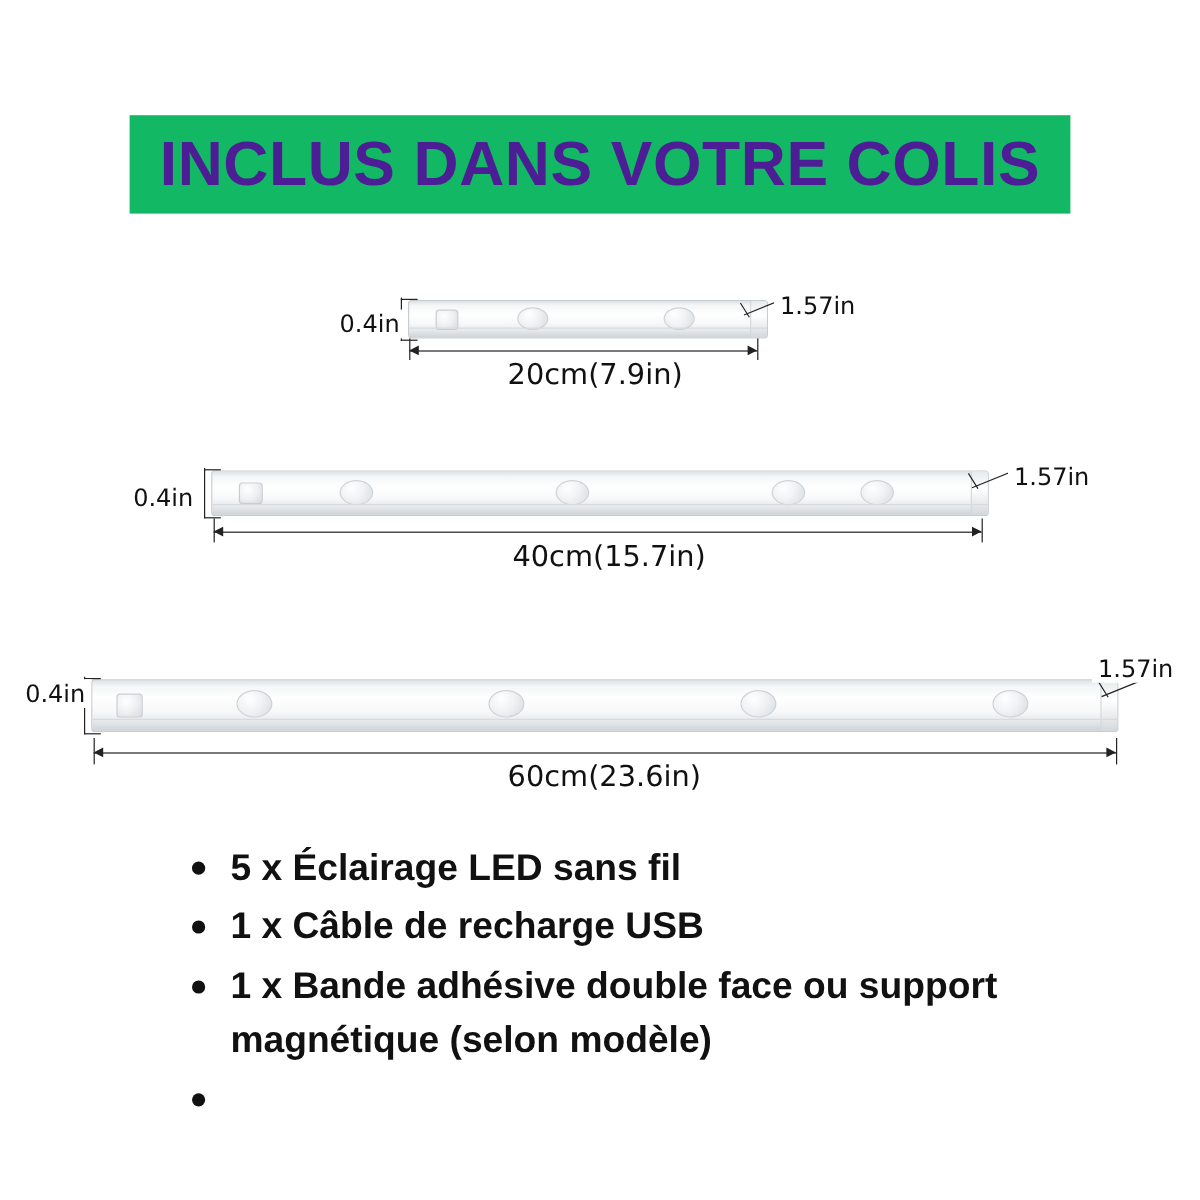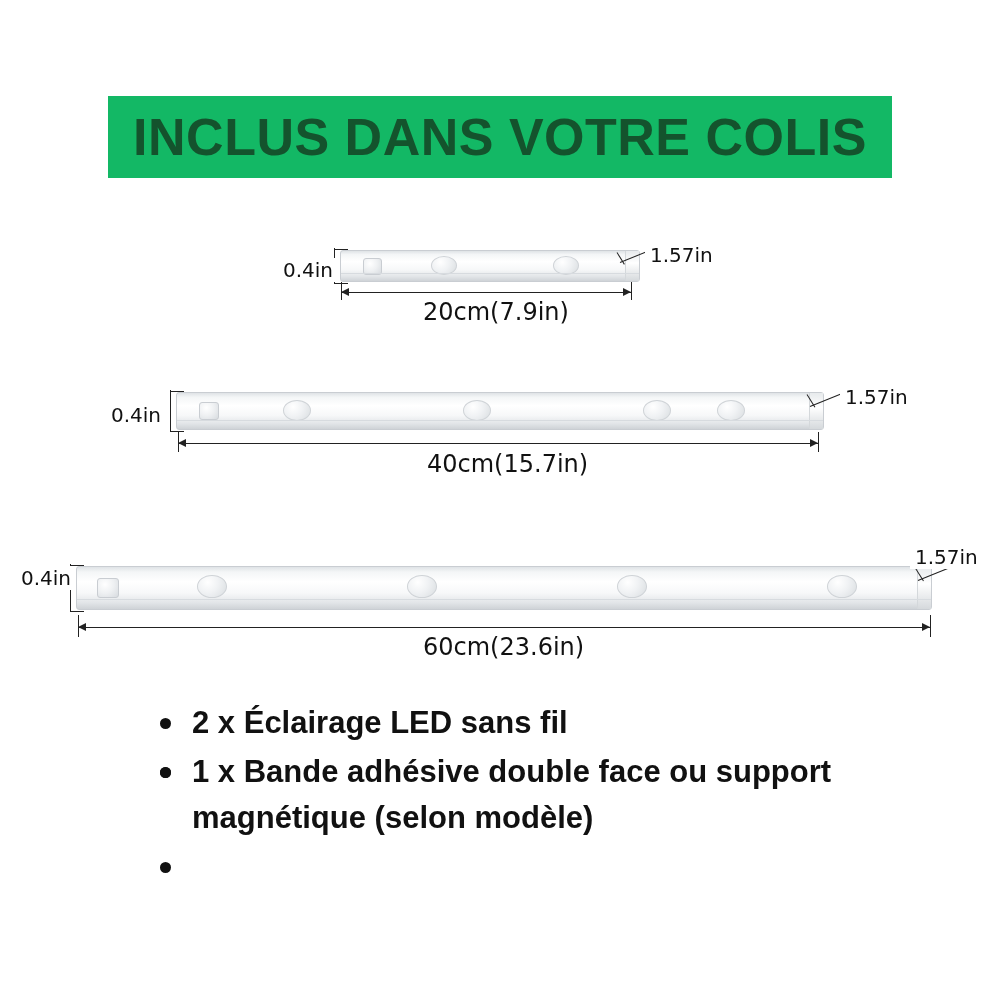--- a/index.html
+++ b/index.html
@@ -21,21 +21,21 @@
     left: 108px;
     top: 96px;
     width: 784px;
     height: 82px;
     background: #13b865;
     display: flex;
     align-items: center;
     justify-content: center;
   }
   .banner-title {
-    color: #14532d;
+    color: #4c1d95;
     font-size: 52px;
     font-weight: bold;
     letter-spacing: 0.5px;
     line-height: 1;
     white-space: nowrap;
   }
 
   
   .diagram {
     position: absolute;
@@ -266,24 +266,25 @@
     <div class="tick" style="left:78px; top:615px; height:22px;"></div>
     <div class="tick" style="left:930px; top:615px; height:22px;"></div>
     <div class="dim-label" style="left:418px; top:633px;">60cm(23.6in)</div>
   </div>
 
 </div>
 
 <ul class="contents-list">
   <li>
     <span class="bullet"></span>
-    <span class="txt">2 x Éclairage LED sans fil</span>
-  </li>
-  <li>
-    <span class="bullet"></span>
+    <span class="txt">5 x Éclairage LED sans fil</span>
+  </li>
+  <li>
+    <span class="bullet"></span>
+    <span class="txt">1 x Câble de recharge USB</span>
   </li>
   <li>
     <span class="bullet"></span>
     <span class="txt">1 x Bande adhésive double face ou support magnétique (selon modèle)</span>
   </li>
   <li>
     <span class="bullet"></span>
   </li>
 </ul>
 

